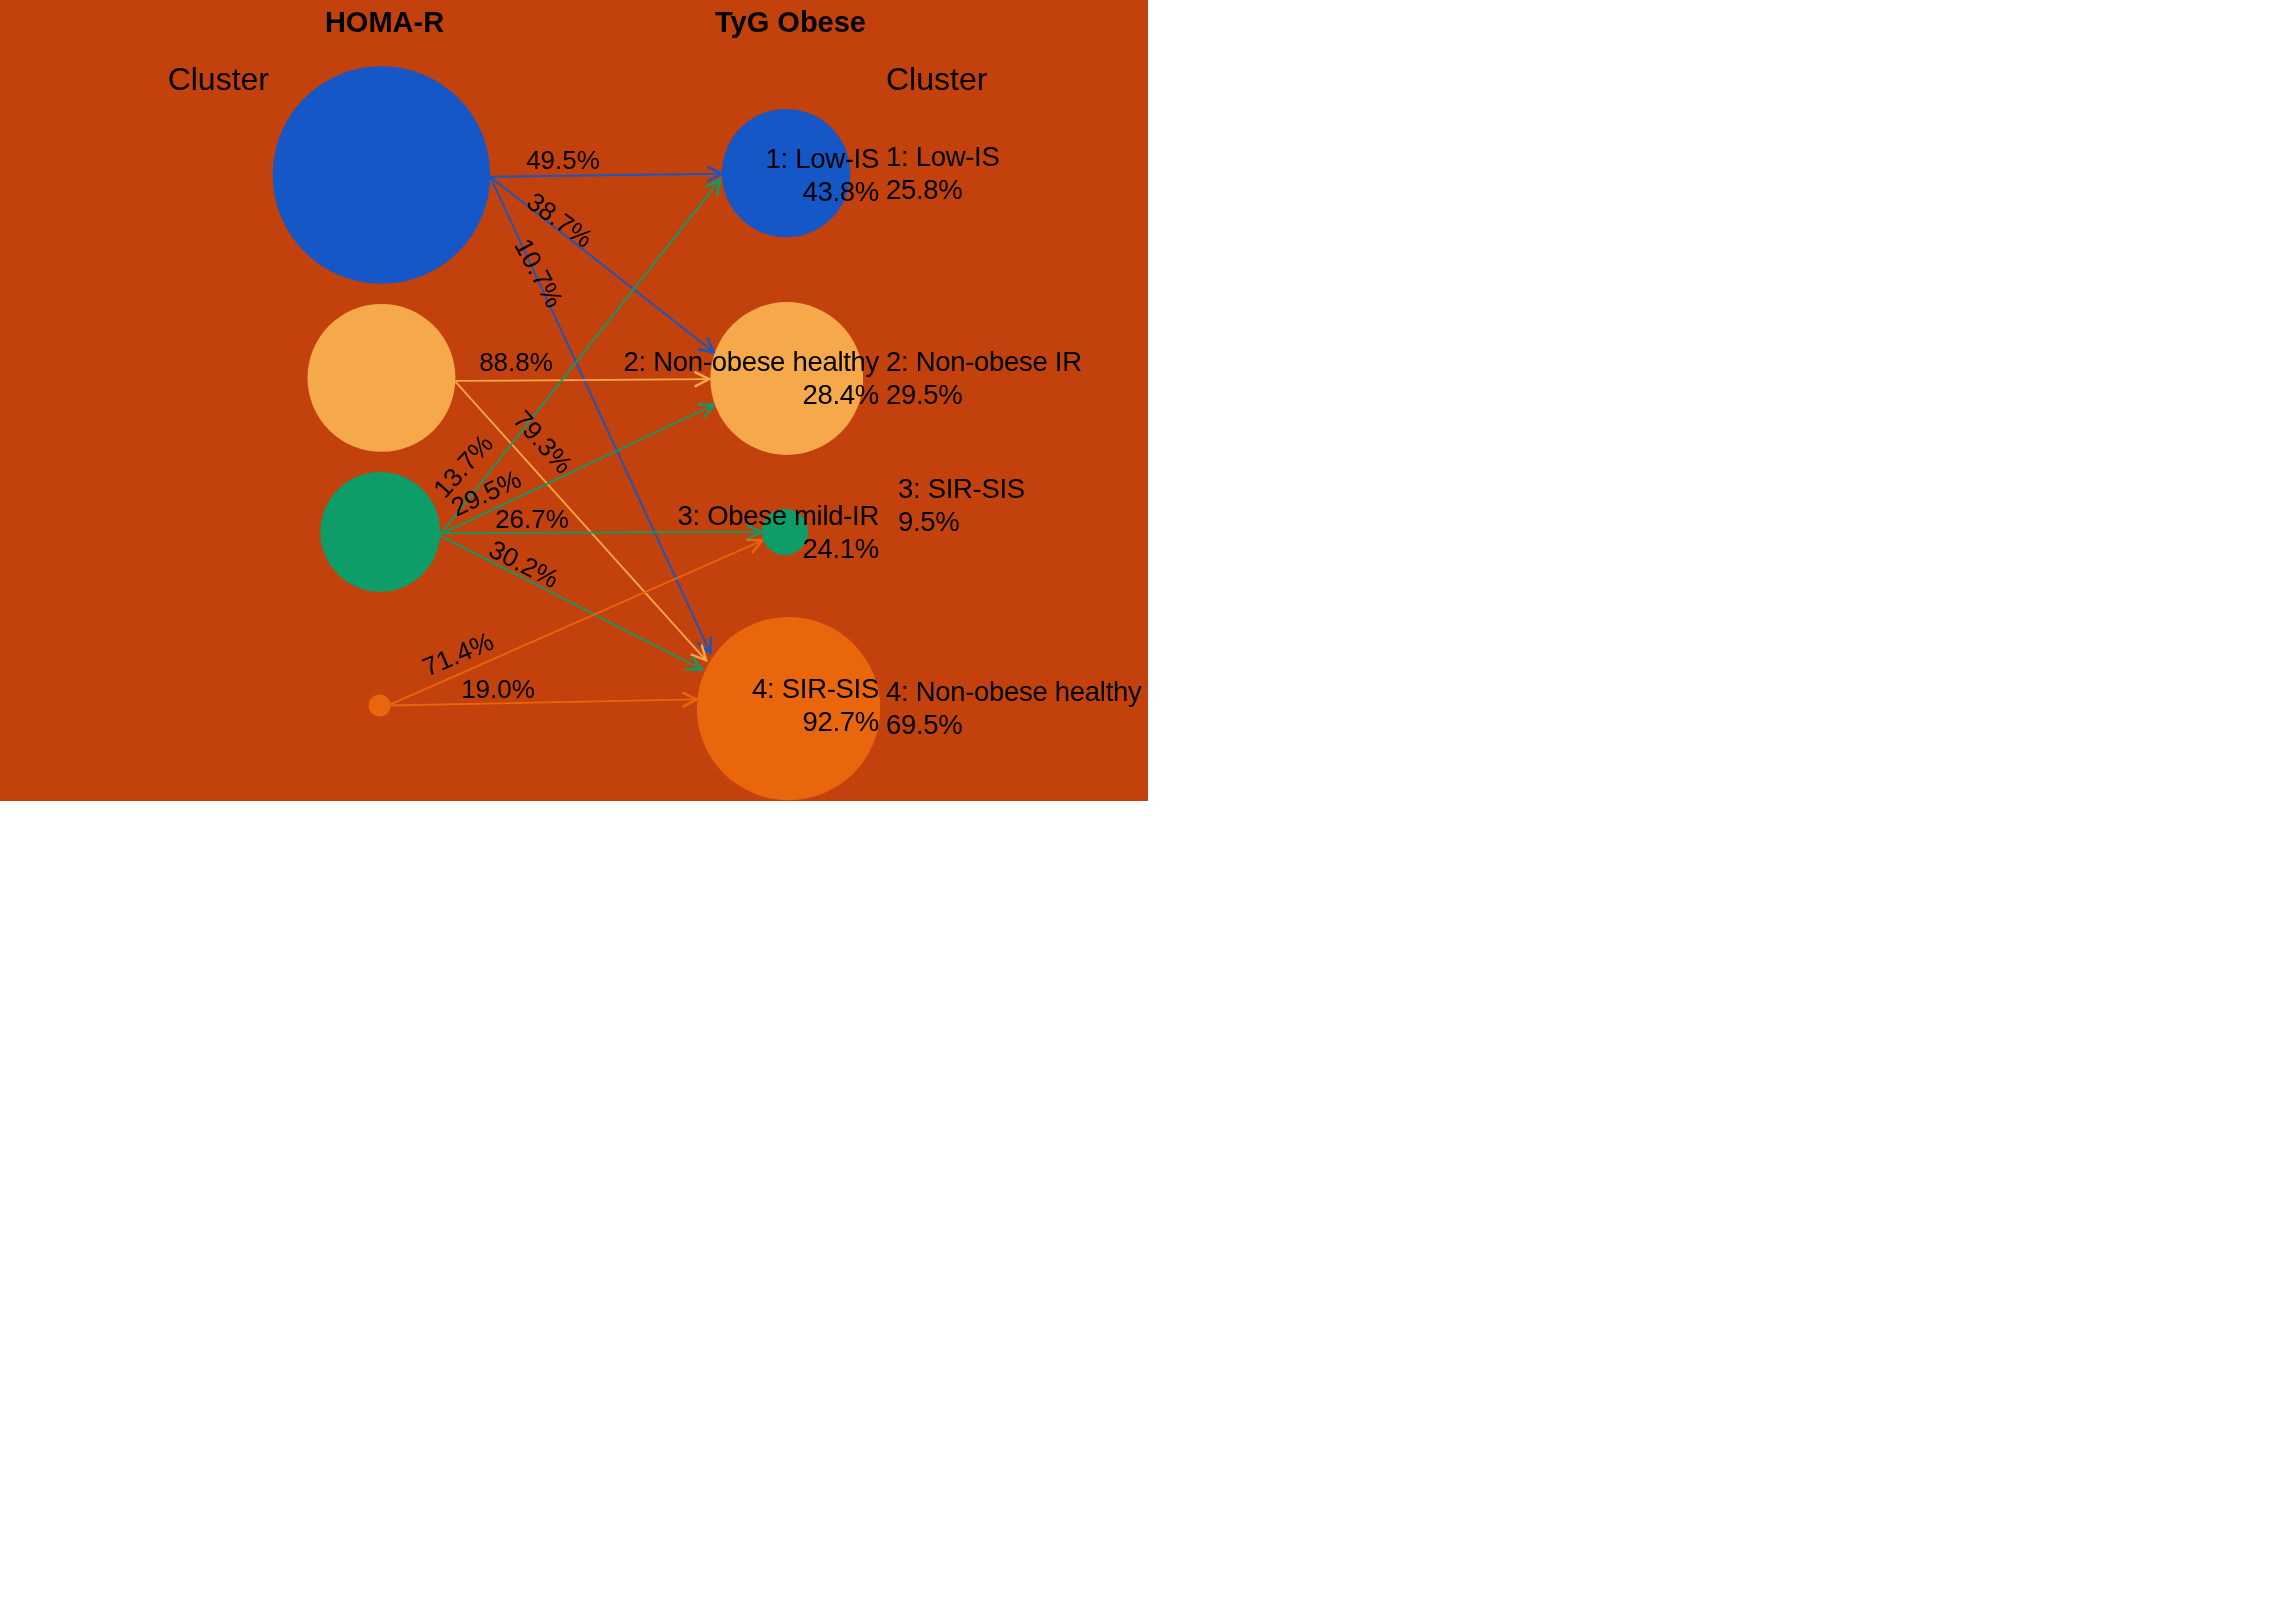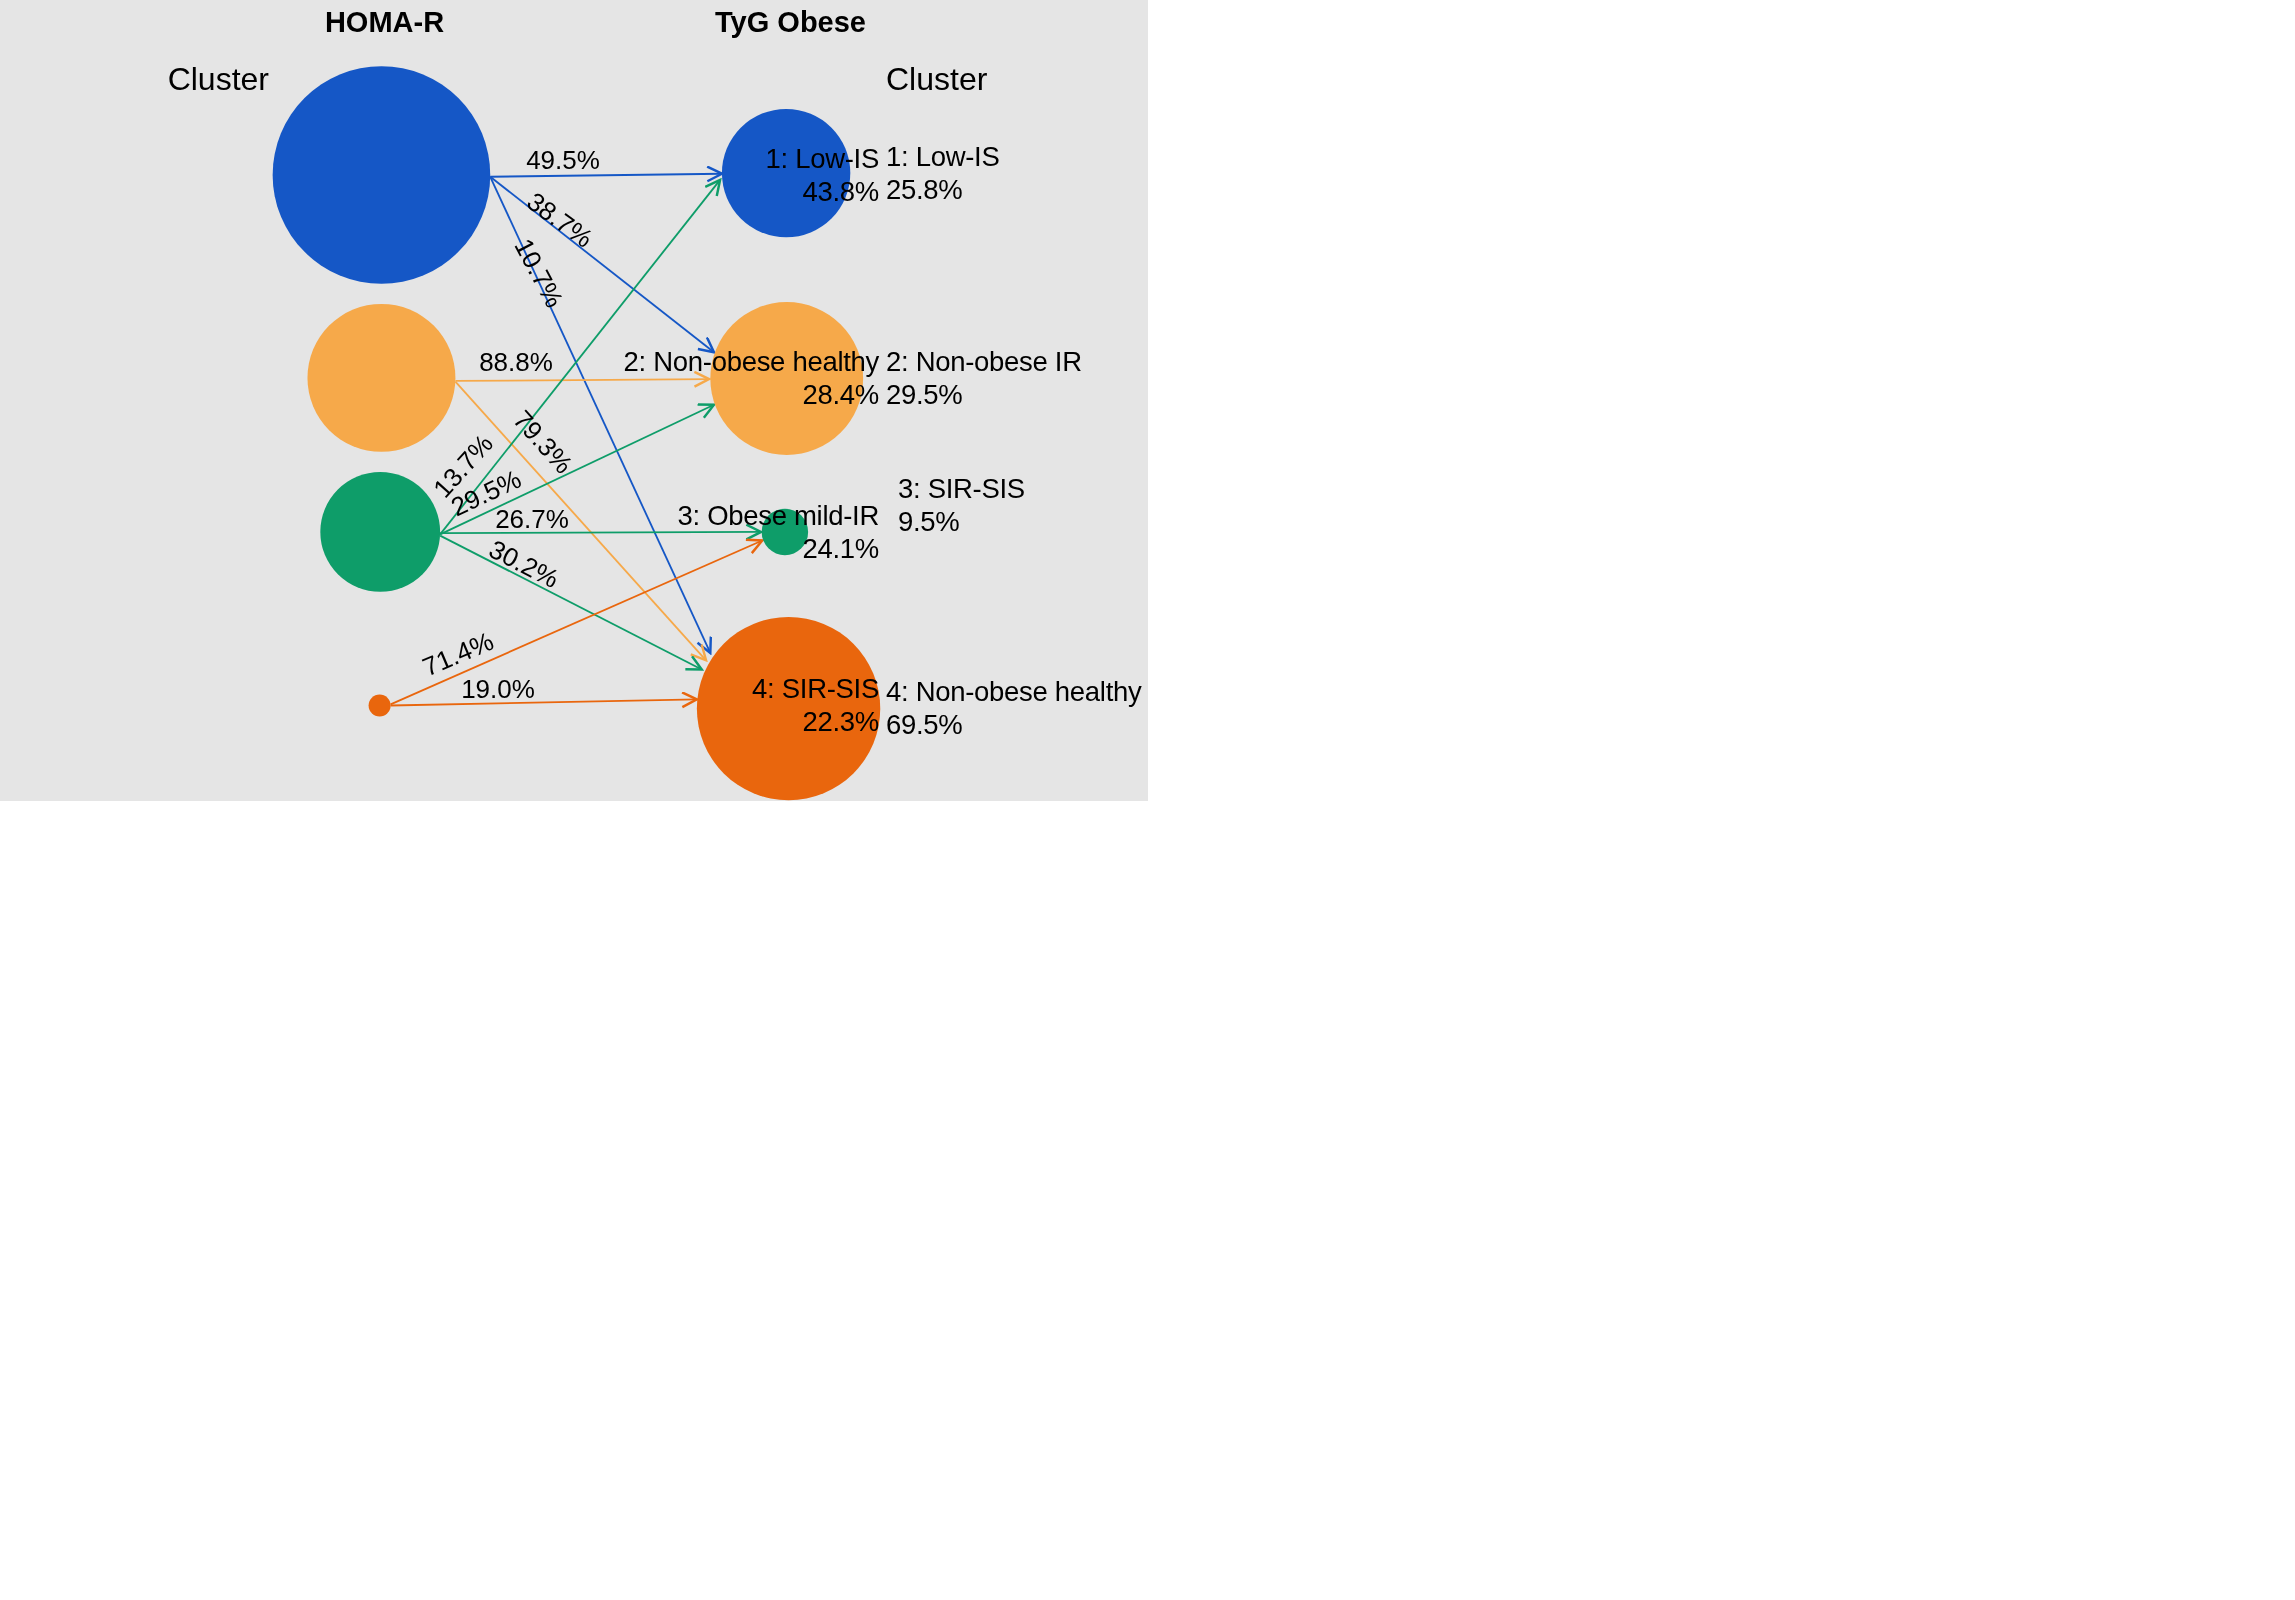--- a/index.html
+++ b/index.html
@@ -1,17 +1,17 @@
 <!DOCTYPE html>
 <html style="font-size:9.8px"><head>
 <meta charset="utf-8">
 <style>
   html,body{margin:0;padding:0;background:#ffffff;}
   body{width:1148px;height:801px;font-family:"Liberation Sans",sans-serif;color:#000;}
-  .canvas{position:relative;width:1148px;height:801px;overflow:hidden;background:#e5e5e5;}
+  .canvas{position:relative;width:1148px;height:801px;overflow:hidden;background:#c2410c;}
   svg{position:absolute;left:0;top:0;}
   .col-title{position:absolute;top:4.9px;width:379px;text-align:center;font-size:29px;font-weight:bold;line-height:34px;white-space:nowrap;}
   .cluster-label{position:absolute;font-size:32px;line-height:33px;white-space:nowrap;}
   .node-label{position:absolute;font-size:27.5px;line-height:33px;letter-spacing:-0.3px;white-space:nowrap;}
   .node-label div{white-space:nowrap;}
   .node-label.left{text-align:right;}
   .node-label.right{text-align:left;}
   .arrow-label{position:absolute;font-size:26px;line-height:28px;white-space:nowrap;transform-origin:center center;}
 </style>
 </head>
@@ -73,21 +73,21 @@
       <div class="node-label left" style="top: 345px; right: 269px;">
         <div>2: Non-obese healthy</div>
         <div>28.4%</div>
       </div>
       <div class="node-label left" style="top: 499px; right: 269px;">
         <div>3: Obese mild-IR</div>
         <div>24.1%</div>
       </div>
       <div class="node-label left" style="top: 672px; right: 269px;">
         <div>4: SIR-SIS</div>
-        <div>22.3%</div>
+        <div>92.7%</div>
       </div>
       <div class="node-label right" style="top: 140px; left: 886px;">
         <div>1: Low-IS</div>
         <div>25.8%</div>
       </div>
       <div class="node-label right" style="top: 345px; left: 886px;">
         <div>2: Non-obese IR</div>
         <div>29.5%</div>
       </div>
       <div class="node-label right" style="top: 472px; left: 886px; margin-left: 12px;">

